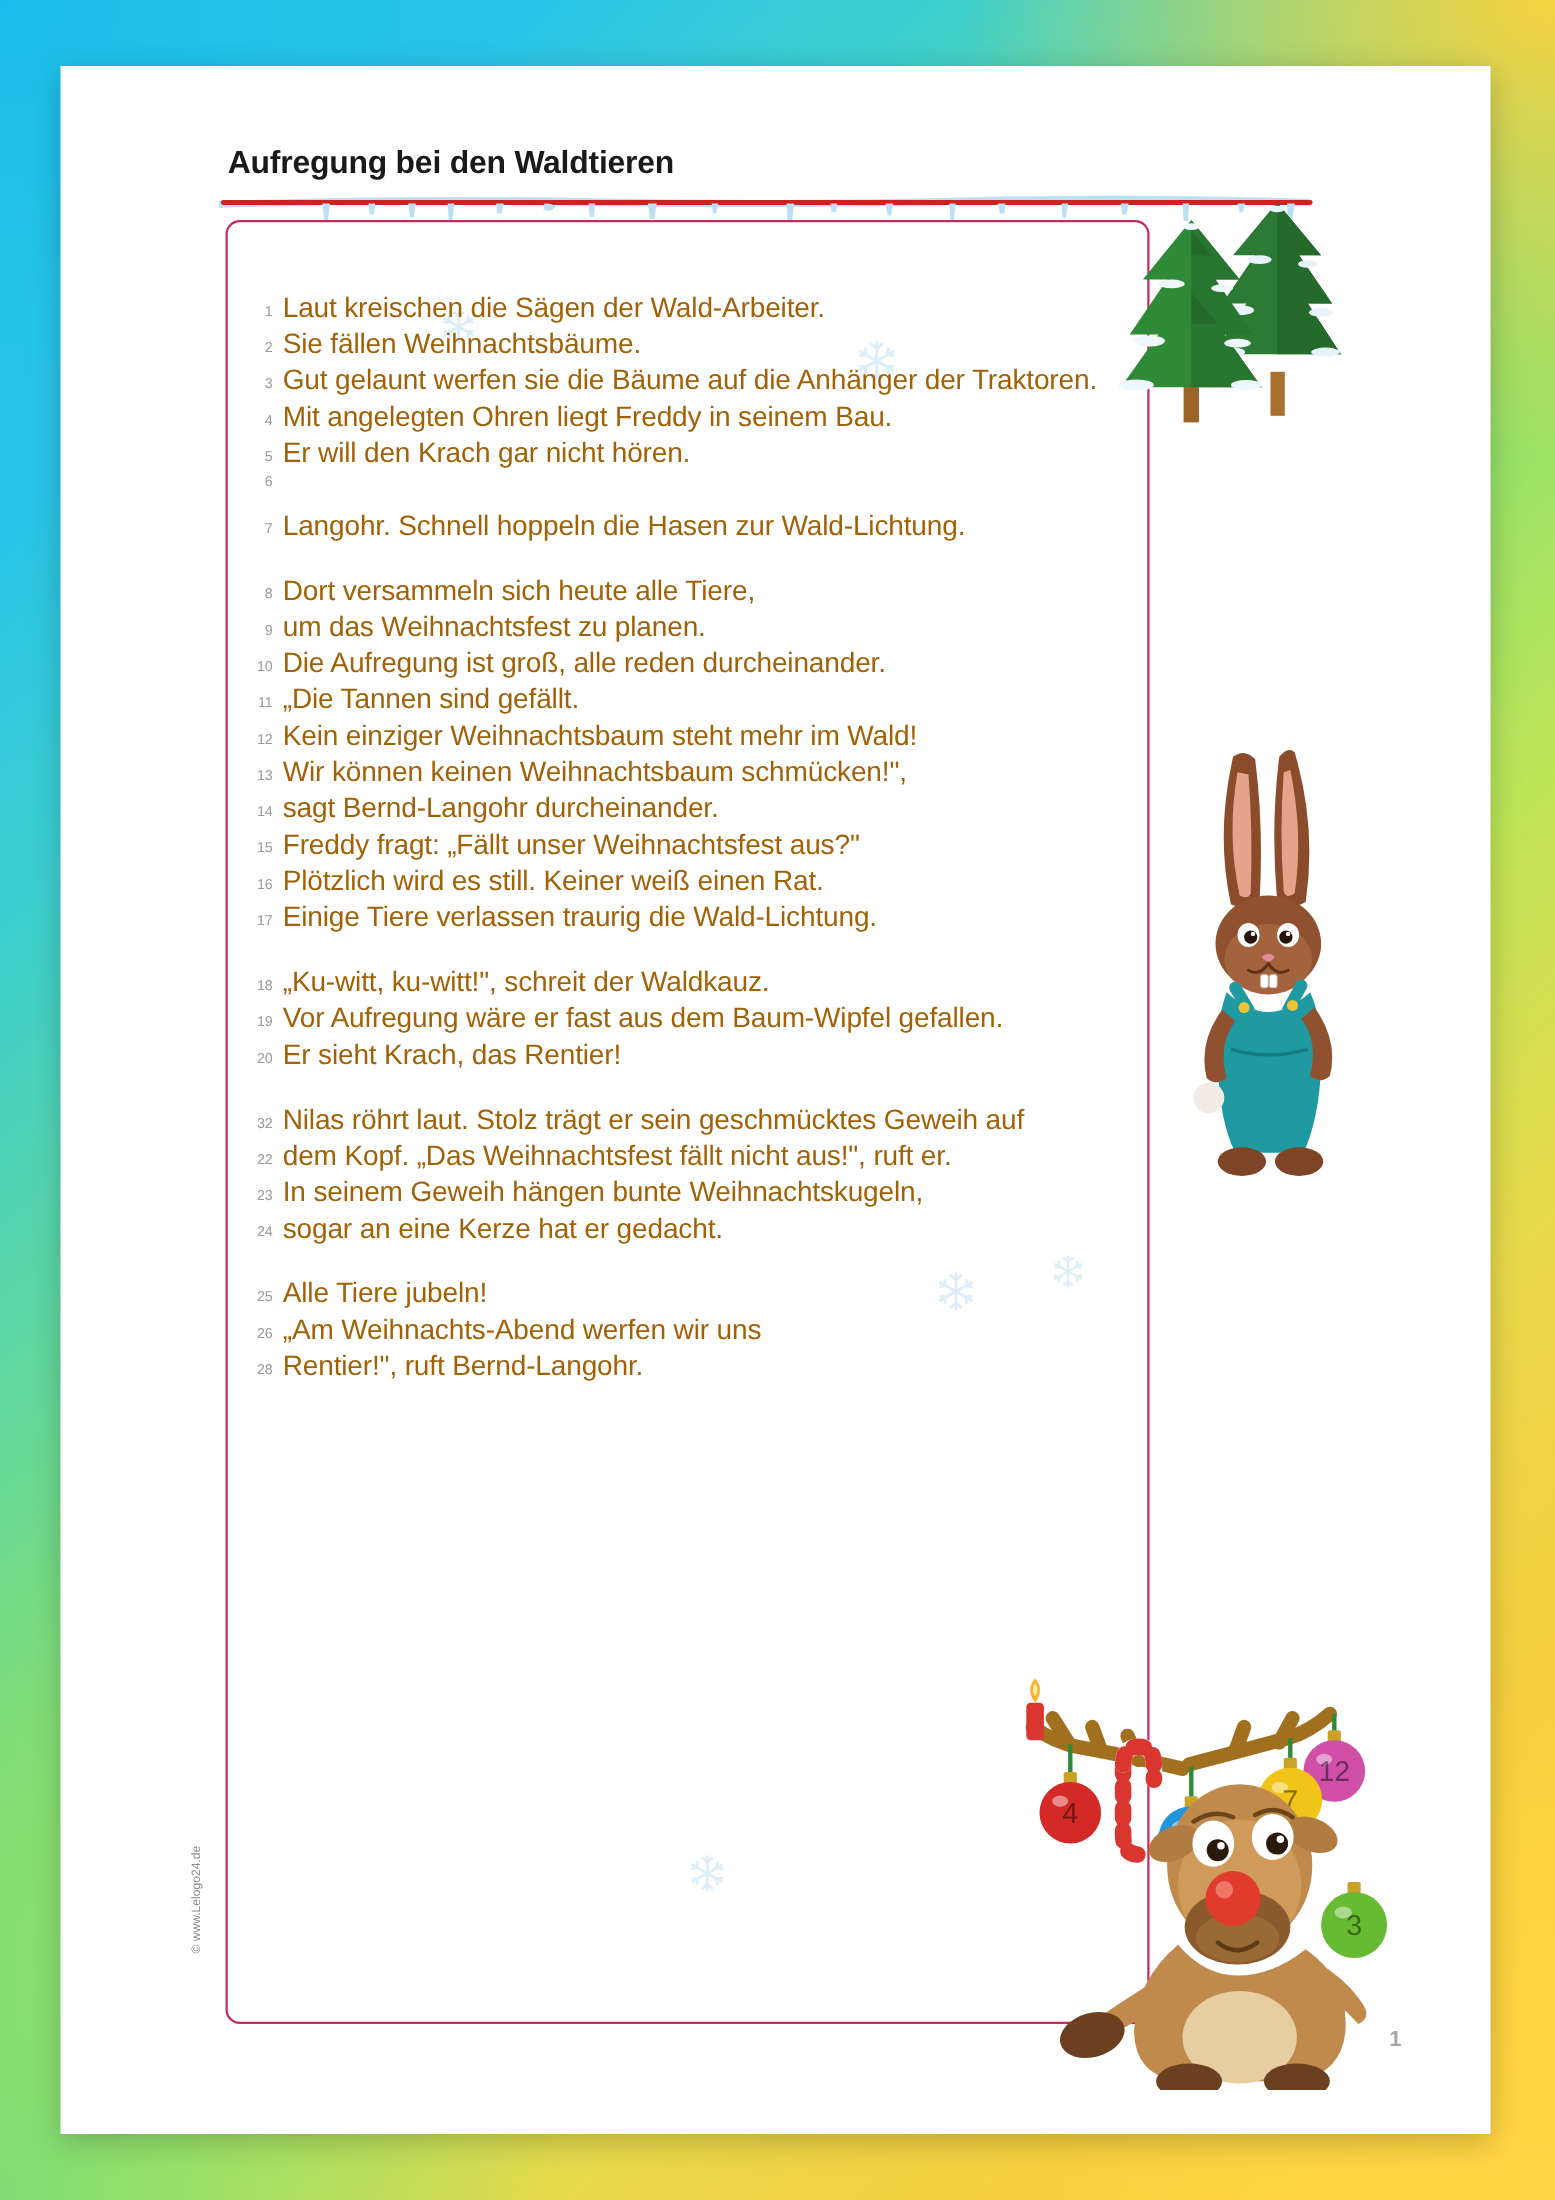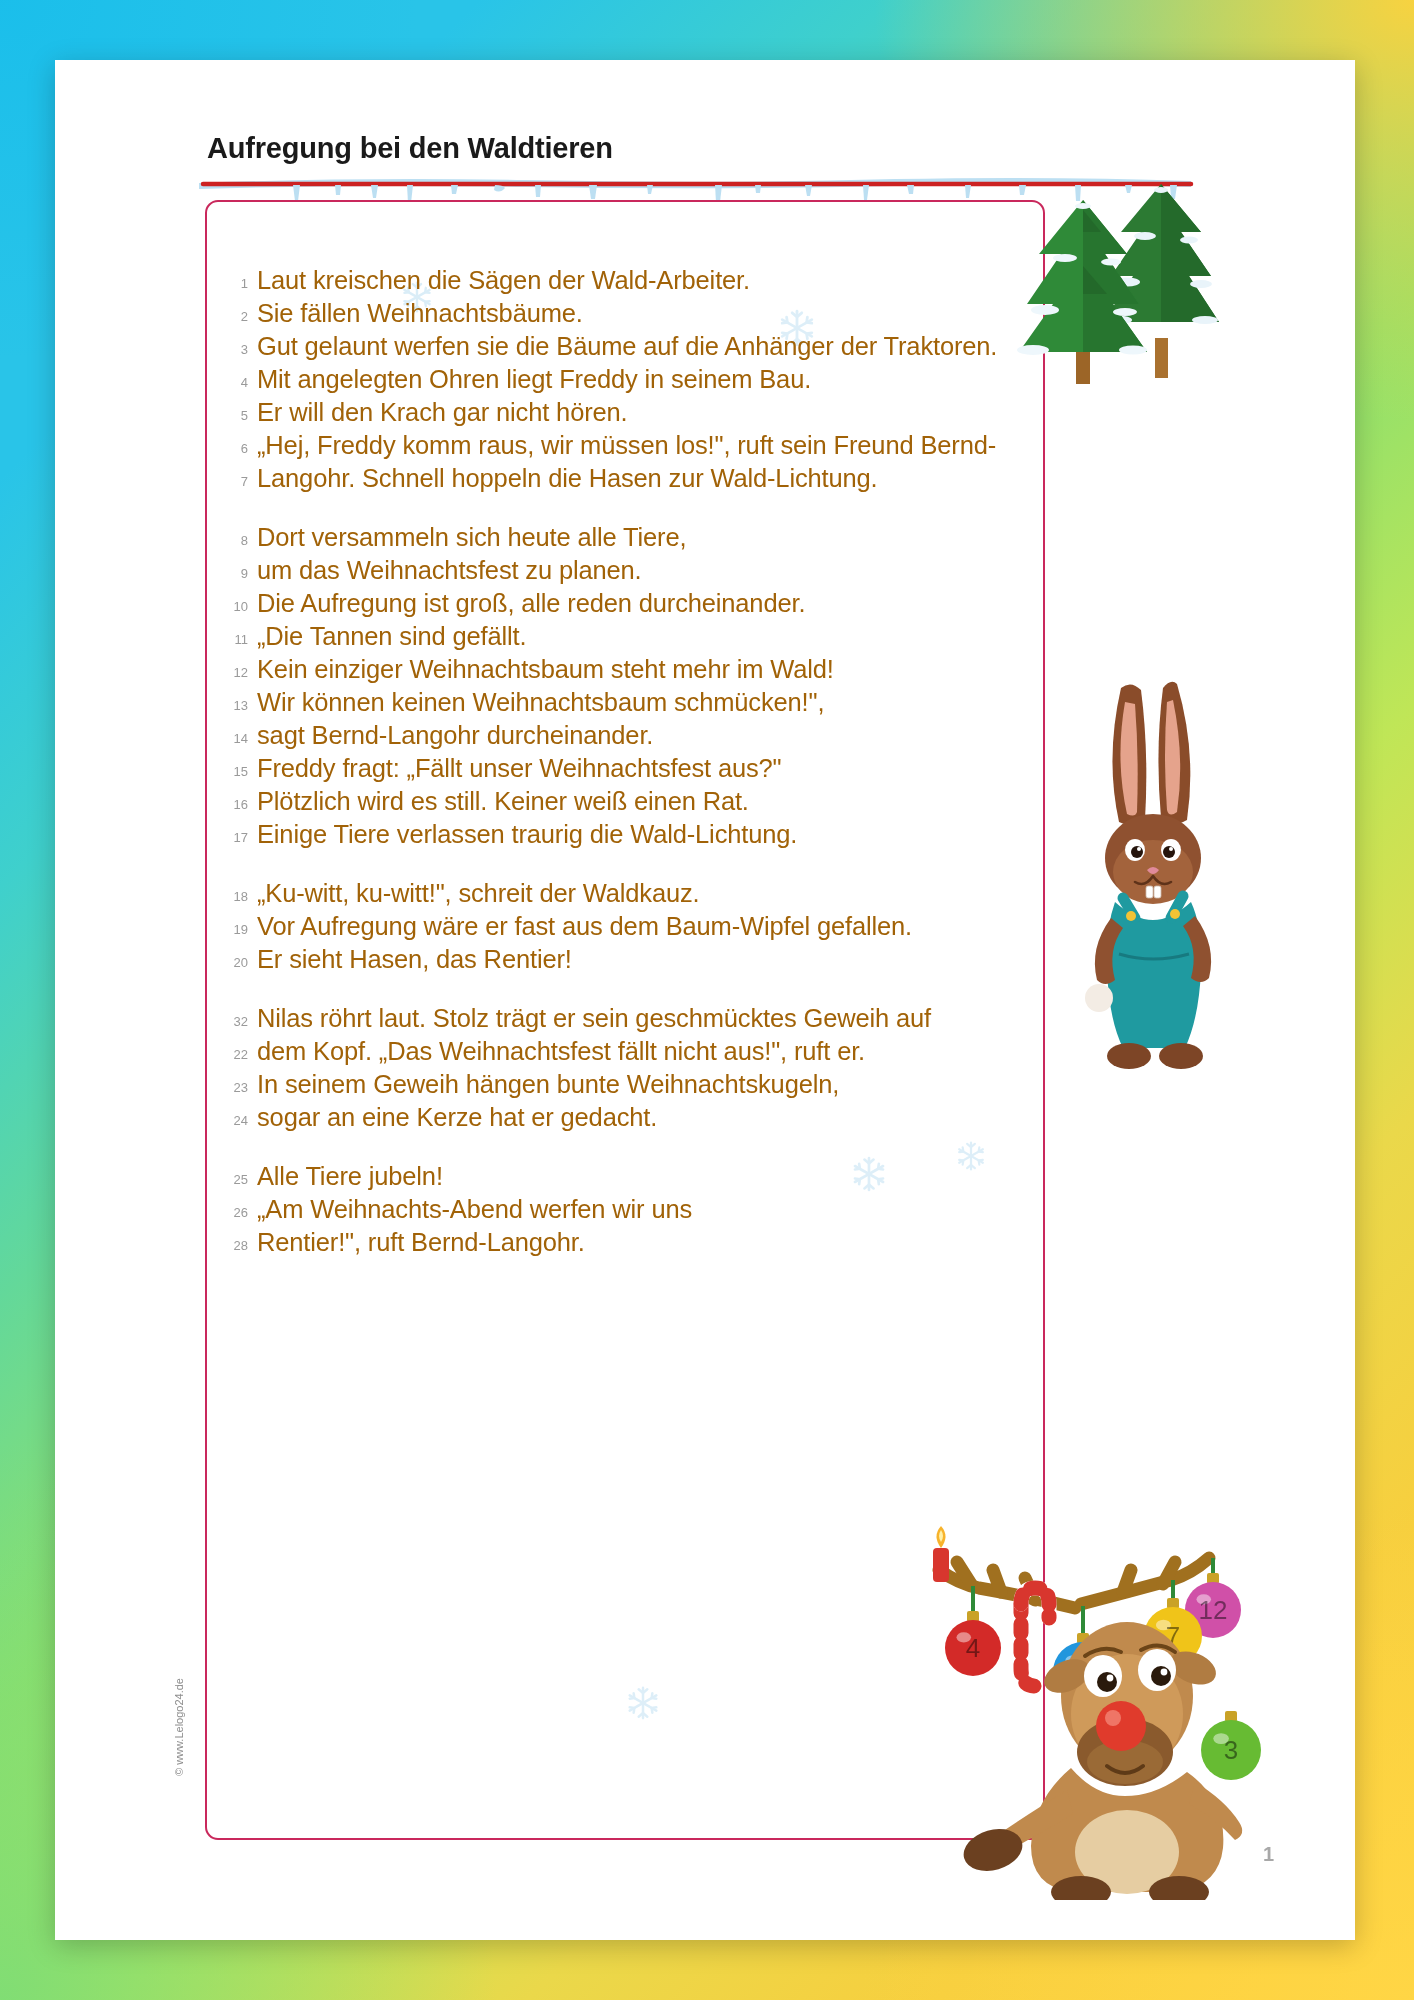--- a/index.html
+++ b/index.html
@@ -429,21 +429,20 @@
         <div class="line">
           <span class="line-no">4</span>
           <span class="line-text">Mit angelegten Ohren liegt Freddy in seinem Bau.</span>
         </div>
         <div class="line">
           <span class="line-no">5</span>
           <span class="line-text">Er will den Krach gar nicht hören.</span>
         </div>
         <div class="line">
           <span class="line-no">6</span>
-          <span class="line-text">„Hej, Freddy komm raus, wir müssen los!", ruft sein Freund Bernd-</span>
         </div>
         <div class="line">
           <span class="line-no">7</span>
           <span class="line-text">Langohr. Schnell hoppeln die Hasen zur Wald-Lichtung.</span>
         </div>
       </div>
       <div class="stanza">
         <div class="line">
           <span class="line-no">8</span>
           <span class="line-text">Dort versammeln sich heute alle Tiere,</span>
@@ -489,21 +488,21 @@
         <div class="line">
           <span class="line-no">18</span>
           <span class="line-text">„Ku-witt, ku-witt!", schreit der Waldkauz.</span>
         </div>
         <div class="line">
           <span class="line-no">19</span>
           <span class="line-text">Vor Aufregung wäre er fast aus dem Baum-Wipfel gefallen.</span>
         </div>
         <div class="line">
           <span class="line-no">20</span>
-          <span class="line-text">Er sieht Hasen, das Rentier!</span>
+          <span class="line-text">Er sieht Krach, das Rentier!</span>
         </div>
       </div>
       <div class="stanza">
         <div class="line">
           <span class="line-no">32</span>
           <span class="line-text">Nilas röhrt laut. Stolz trägt er sein geschmücktes Geweih auf</span>
         </div>
         <div class="line">
           <span class="line-no">22</span>
           <span class="line-text">dem Kopf. „Das Weihnachtsfest fällt nicht aus!", ruft er.</span>

